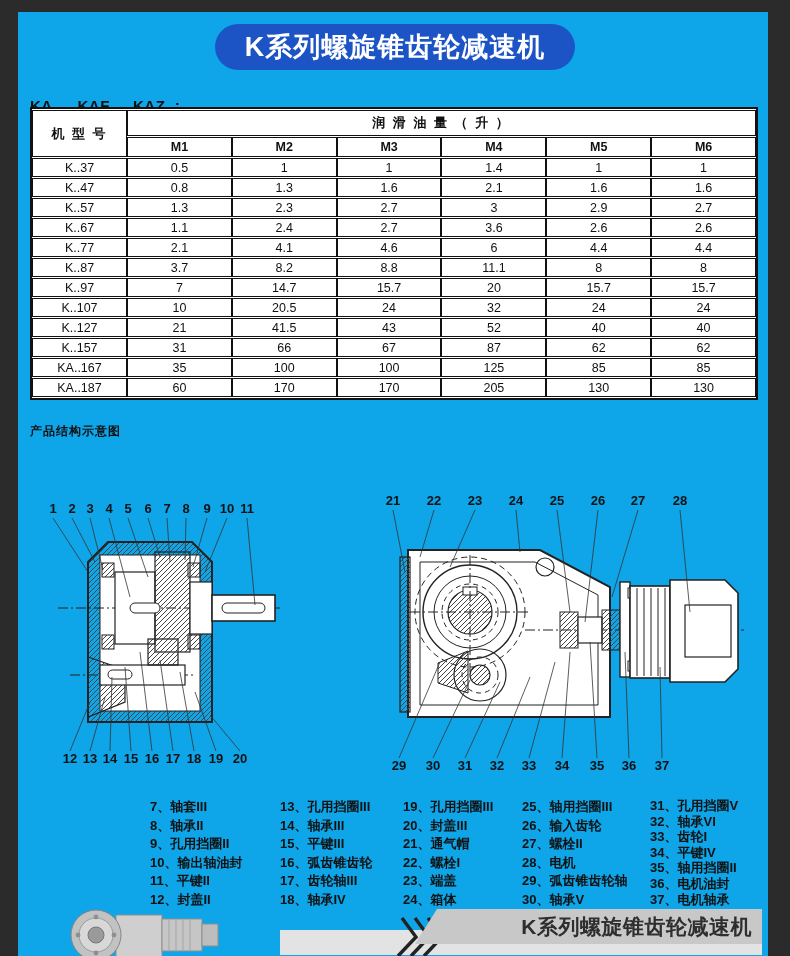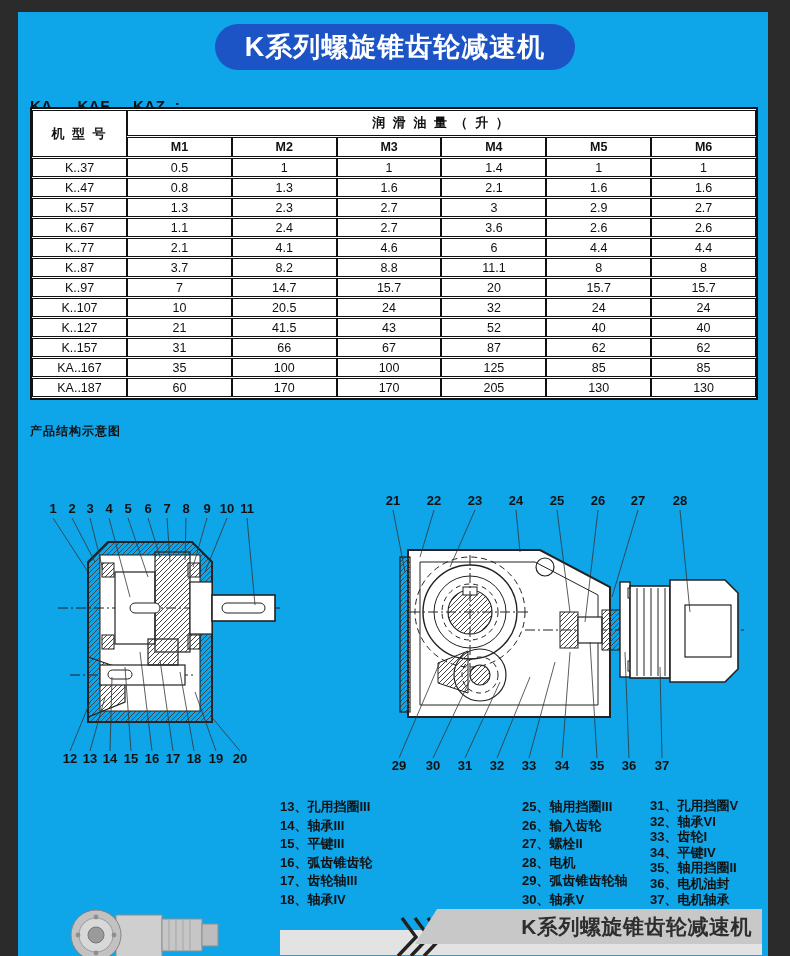--- a/index.html
+++ b/index.html
@@ -333,27 +333,43 @@
         <line x1="567" y1="291" x2="560" y2="175" stroke="#333" stroke-width="0.8"></line>
         <text x="567" y="303" text-anchor="middle">35</text>
         <line x1="599" y1="291" x2="595" y2="185" stroke="#333" stroke-width="0.8"></line>
         <text x="599" y="303" text-anchor="middle">36</text>
         <line x1="632" y1="291" x2="630" y2="200" stroke="#333" stroke-width="0.8"></line>
         <text x="632" y="303" text-anchor="middle">37</text>
       </g>
   </svg>
 
   <div class="parts-list" id="parts-list">
+      <div class="parts-col" style="left: 120px;">
+        <div>7、轴套III</div>
+        <div>8、轴承II</div>
+        <div>9、孔用挡圈II</div>
+        <div>10、输出轴油封</div>
+        <div>11、平键II</div>
+        <div>12、封盖II</div>
+      </div>
       <div class="parts-col" style="left: 250px;">
         <div>13、孔用挡圈III</div>
         <div>14、轴承III</div>
         <div>15、平键III</div>
         <div>16、弧齿锥齿轮</div>
         <div>17、齿轮轴III</div>
         <div>18、轴承IV</div>
+      </div>
+      <div class="parts-col" style="left: 373px;">
+        <div>19、孔用挡圈III</div>
+        <div>20、封盖III</div>
+        <div>21、通气帽</div>
+        <div>22、螺栓I</div>
+        <div>23、端盖</div>
+        <div>24、箱体</div>
       </div>
       <div class="parts-col" style="left: 492px;">
         <div>25、轴用挡圈III</div>
         <div>26、输入齿轮</div>
         <div>27、螺栓II</div>
         <div>28、电机</div>
         <div>29、弧齿锥齿轮轴</div>
         <div>30、轴承V</div>
       </div>
       <div class="parts-col tight" style="left: 620px;">

